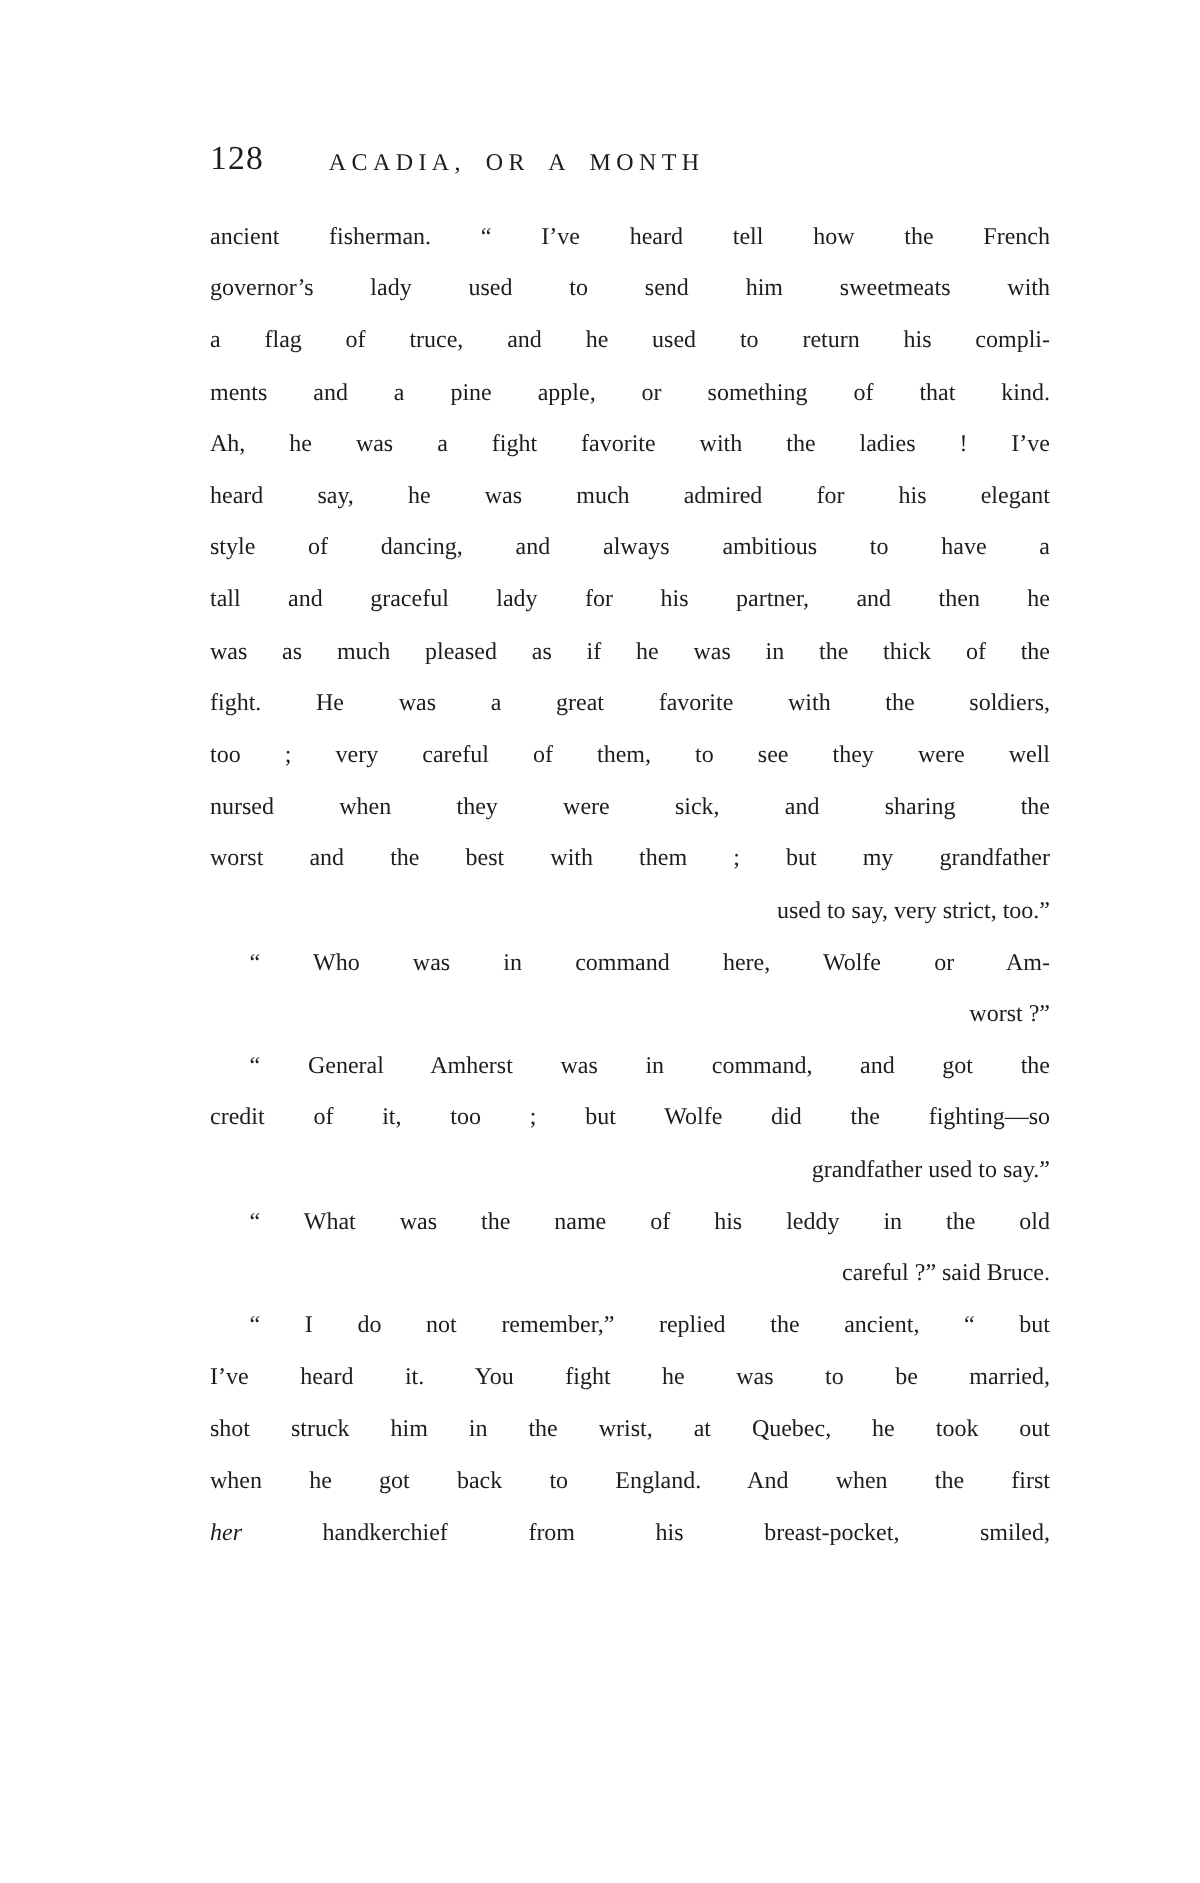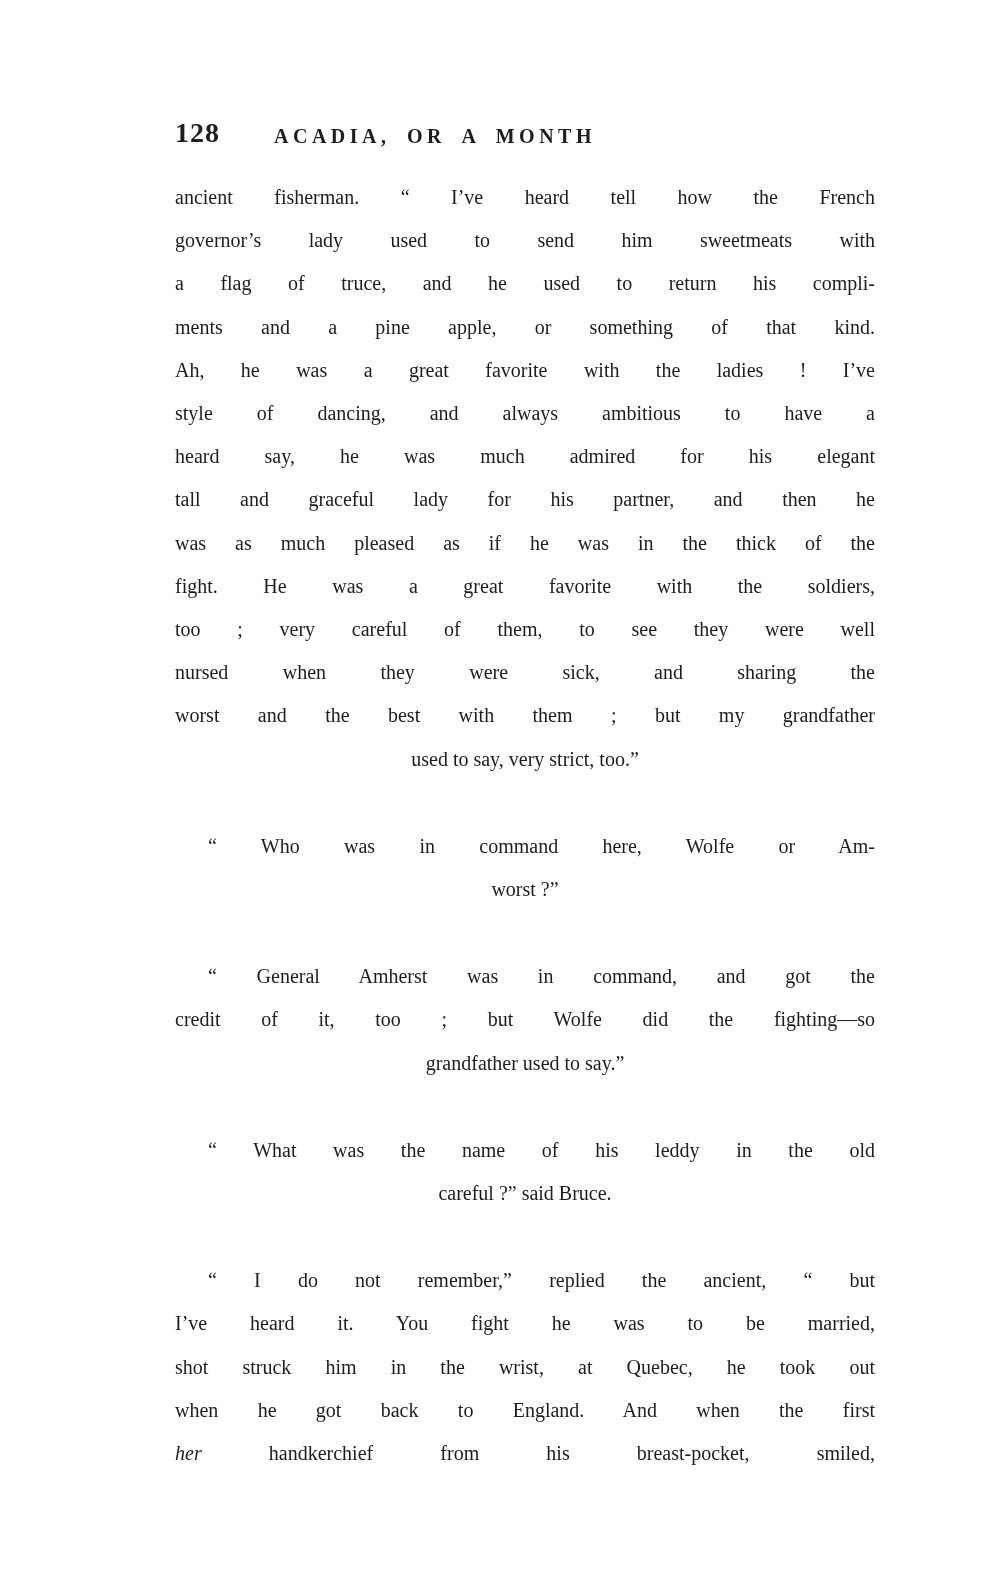--- a/index.html
+++ b/index.html
@@ -15,21 +15,20 @@
     color: var(--ink, #1d1d1d);
     font-family: "Liberation Serif", serif;
     overflow: hidden;
   }
   .running-head {
     position: absolute;
     top: 117px;
     left: 175px;
     width: 700px;
     height: 36px;
-    font-weight: bold;
   }
   .page-number {
     position: absolute;
     left: 0;
     top: 0;
     font-size: 28px;
     line-height: 32px;
     letter-spacing: 1px;
   }
   .header-title {
@@ -44,50 +43,49 @@
   }
   .text-block {
     position: absolute;
     left: 175px;
     top: 176px;
     width: 700px;
     font-size: 20px;
     line-height: 43.2px;
   }
   .line {
-    text-align: center;
+    text-align: right;
   }
   .line.justify {
     text-align: justify;
     text-align-last: justify;
   }
   .line.indent {
     text-indent: 33px;
-    margin-top: 44px;
   }
   .italic {
     font-style: italic;
   }
 </style>
 </head>
 <body>
 
 <div class="page">
   <header class="running-head">
     <span class="page-number">128</span>
     <span class="header-title">ACADIA, OR A MONTH</span>
   </header>
   <main class="text-block" id="paragraphs">
       <div class="line justify"><span>ancient fisherman.  “ I’ve heard tell how the French</span></div>
       <div class="line justify"><span>governor’s lady used to send him sweetmeats with</span></div>
       <div class="line justify"><span>a flag of truce, and he used to return his compli-</span></div>
       <div class="line justify"><span>ments and a pine apple, or something of that kind.</span></div>
-      <div class="line justify"><span>Ah, he was a great favorite with the ladies !  I’ve</span></div>
+      <div class="line justify"><span>Ah, he was a fight favorite with the ladies !  I’ve</span></div>
+      <div class="line justify"><span>heard say, he was much admired for his elegant</span></div>
       <div class="line justify"><span>style of dancing, and always ambitious to have a</span></div>
-      <div class="line justify"><span>heard say, he was much admired for his elegant</span></div>
       <div class="line justify"><span>tall and graceful lady for his partner, and then he</span></div>
       <div class="line justify"><span>was as much pleased as if he was in the thick of the</span></div>
       <div class="line justify"><span>fight.  He was a great favorite with the soldiers,</span></div>
       <div class="line justify"><span>too ; very careful of them, to see they were well</span></div>
       <div class="line justify"><span>nursed when they were sick, and sharing the</span></div>
       <div class="line justify"><span>worst and the best with them ; but my grandfather</span></div>
       <div class="line"><span>used to say, very strict, too.”</span></div>
       <div class="line indent justify"><span>“ Who was in command here, Wolfe or Am-</span></div>
       <div class="line"><span>worst ?”</span></div>
       <div class="line indent justify"><span>“ General Amherst was in command, and got the</span></div>

